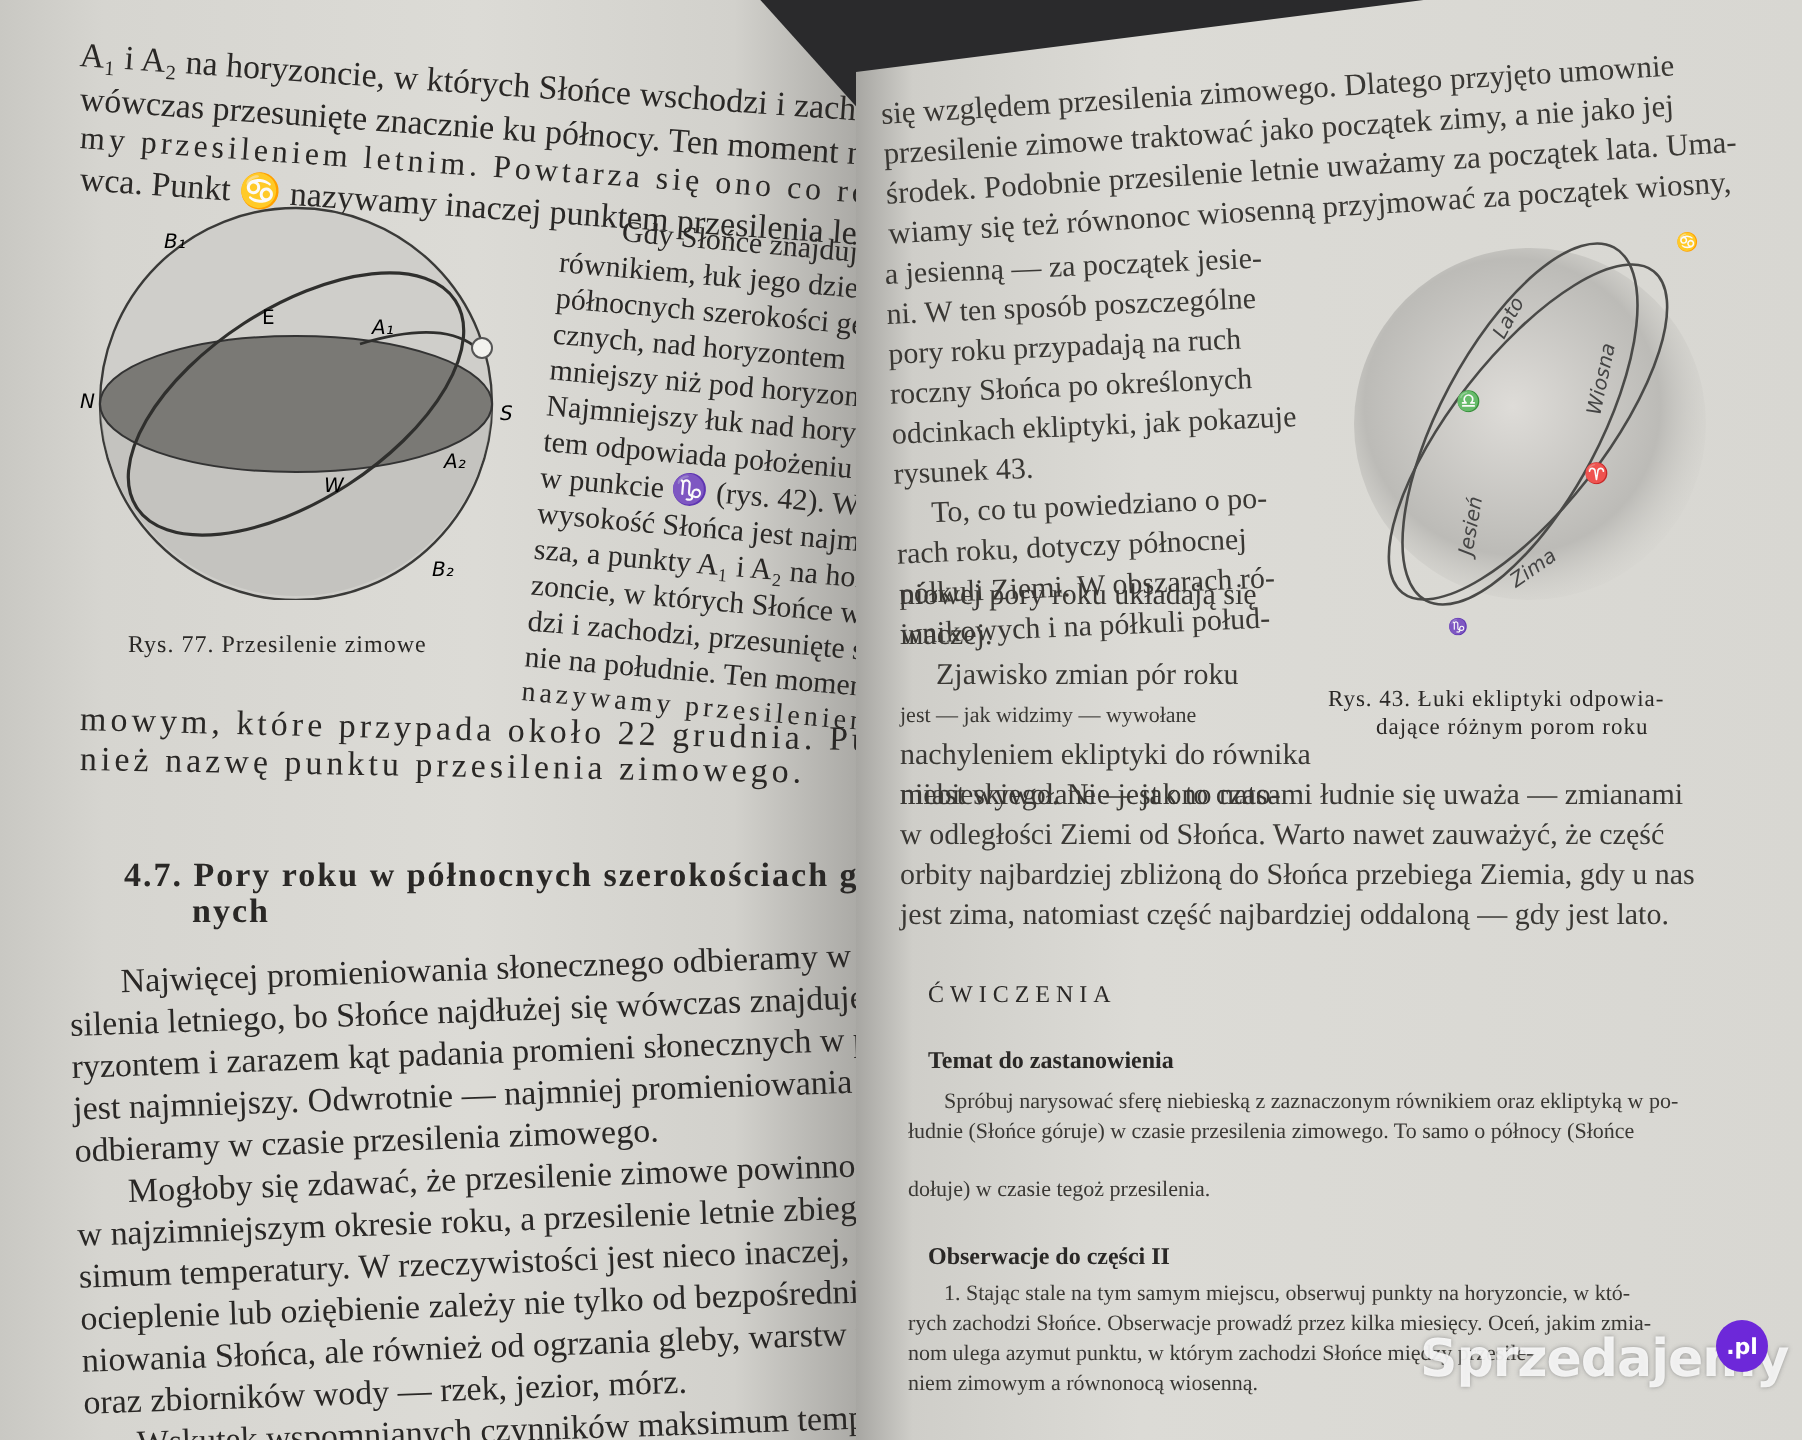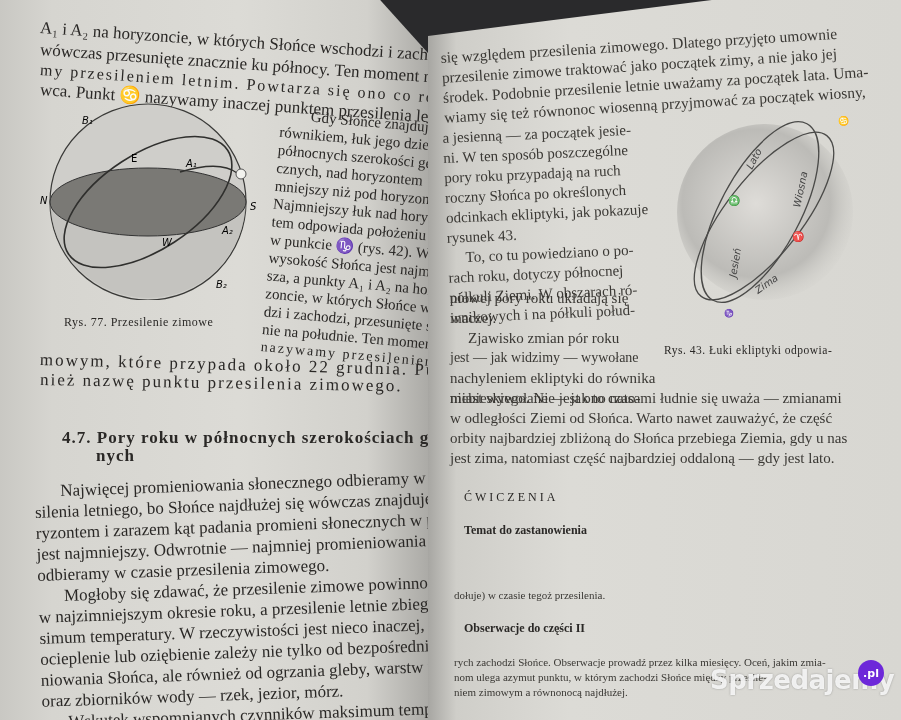--- a/index.html
+++ b/index.html
@@ -128,21 +128,21 @@
     <div class="line fade" style="left:0;top:100px;font-size:15px;">rysunek 43.</div>
     <div class="line fade" style="left:18px;top:120px;font-size:15px;">To, co tu powiedziano o po-</div>
     <div class="line fade" style="left:0;top:140px;font-size:15px;">rach roku, dotyczy północnej</div>
     <div class="line fade" style="left:0;top:160px;font-size:15px;">półkuli Ziemi. W obszarach ró-</div>
     <div class="line fade" style="left:0;top:180px;font-size:15px;">wnikowych i na półkuli połud-</div>
   </div>
   <div style="position:absolute;left:22px;top:288px;">
     <div class="line fade" style="left:0;top:0;font-size:15px;">niowej pory roku układają się</div>
     <div class="line fade" style="left:0;top:20px;font-size:15px;">inaczej.</div>
     <div class="line fade" style="left:18px;top:40px;font-size:15px;">Zjawisko zmian pór roku</div>
-    <div class="line fade" style="left:0;top:60px;font-size:14px;">jest — jak widzimy — wywołane</div>
+    <div class="line fade" style="left:0;top:60px;font-size:11px;">jest — jak widzimy — wywołane</div>
     <div class="line fade" style="left:0;top:80px;font-size:15px;">nachyleniem ekliptyki do równika</div>
     <div class="line fade" style="left:0;top:100px;font-size:15px;">niebieskiego. Nie jest ono nato-</div>
   </div>
   <div style="position:absolute;left:22px;top:388px;">
     <div class="line fade" style="left:0;top:0;font-size:15px;">miast wywołane — jak to czasami łudnie się uważa — zmianami</div>
     <div class="line fade" style="left:0;top:20px;font-size:15px;">w odległości Ziemi od Słońca. Warto nawet zauważyć, że część</div>
     <div class="line fade" style="left:0;top:40px;font-size:15px;">orbity najbardziej zbliżoną do Słońca przebiega Ziemia, gdy u nas</div>
     <div class="line fade" style="left:0;top:60px;font-size:15px;text-align:center;">jest zima, natomiast część najbardziej oddaloną — gdy jest lato.</div>
   </div>
 
@@ -160,25 +160,29 @@
     <text x="178" y="12" font-size="9" fill="#555">♋</text>
     <text x="68" y="92" font-size="10" fill="#555">♎</text>
     <text x="132" y="128" font-size="10" fill="#555">♈</text>
     <text x="64" y="204" font-size="8" fill="#555">♑</text>
     <text x="0" y="0" font-size="10" font-style="italic" fill="#444" font-family="DejaVu Sans, sans-serif" transform="translate(92,58) rotate(-62)">Lato</text>
     <text x="0" y="0" font-size="10" font-style="italic" fill="#444" font-family="DejaVu Sans, sans-serif" transform="translate(140,96) rotate(-78)">Wiosna</text>
     <text x="0" y="0" font-size="10" font-style="italic" fill="#444" font-family="DejaVu Sans, sans-serif" transform="translate(76,166) rotate(-80)">Jesień</text>
     <text x="0" y="0" font-size="10" font-style="italic" fill="#444" font-family="DejaVu Sans, sans-serif" transform="translate(98,182) rotate(-35)">Zima</text>
   </svg>
   <div class="line caption" style="left:236px;top:340px;font-size:11.5px;">Rys. 43. Łuki ekliptyki odpowia-</div>
+  <div class="line caption" style="left:260px;top:354px;font-size:11.5px;">dające różnym porom roku</div>
 
   <div class="line" style="left:36px;top:487px;font-size:12px;letter-spacing:3px;">ĆWICZENIA</div>
   <div class="line" style="left:36px;top:520px;font-size:12px;font-weight:bold;">Temat do zastanowienia</div>
+  <div class="line small fade" style="left:44px;top:544px;">Spróbuj narysować sferę niebieską z zaznaczonym równikiem oraz ekliptyką w po-</div>
+  <div class="line small fade" style="left:26px;top:559px;">łudnie (Słońce góruje) w czasie przesilenia zimowego. To samo o północy (Słońce</div>
   <div class="line small fade" style="left:26px;top:574px;margin-top:14px;">dołuje) w czasie tegoż przesilenia.</div>
 
   <div class="line" style="left:36px;top:618px;font-size:12px;font-weight:bold;">Obserwacje do części II</div>
+  <div class="line small fade" style="left:44px;top:640px;">1. Stając stale na tym samym miejscu, obserwuj punkty na horyzoncie, w któ-</div>
   <div class="line small fade" style="left:26px;top:655px;">rych zachodzi Słońce. Obserwacje prowadź przez kilka miesięcy. Oceń, jakim zmia-</div>
   <div class="line small fade" style="left:26px;top:670px;">nom ulega azymut punktu, w którym zachodzi Słońce między przesile-</div>
-  <div class="line small fade" style="left:26px;top:685px;">niem zimowym a równonocą najdłużej.</div>
+  <div class="line small fade" style="left:26px;top:685px;">niem zimowym a równonocą wiosenną.</div>
 </div>
 
 <div class="watermark">Sprzedajemy</div>
 <div class="watermark-dot">.pl</div>
 
 </body></html>

